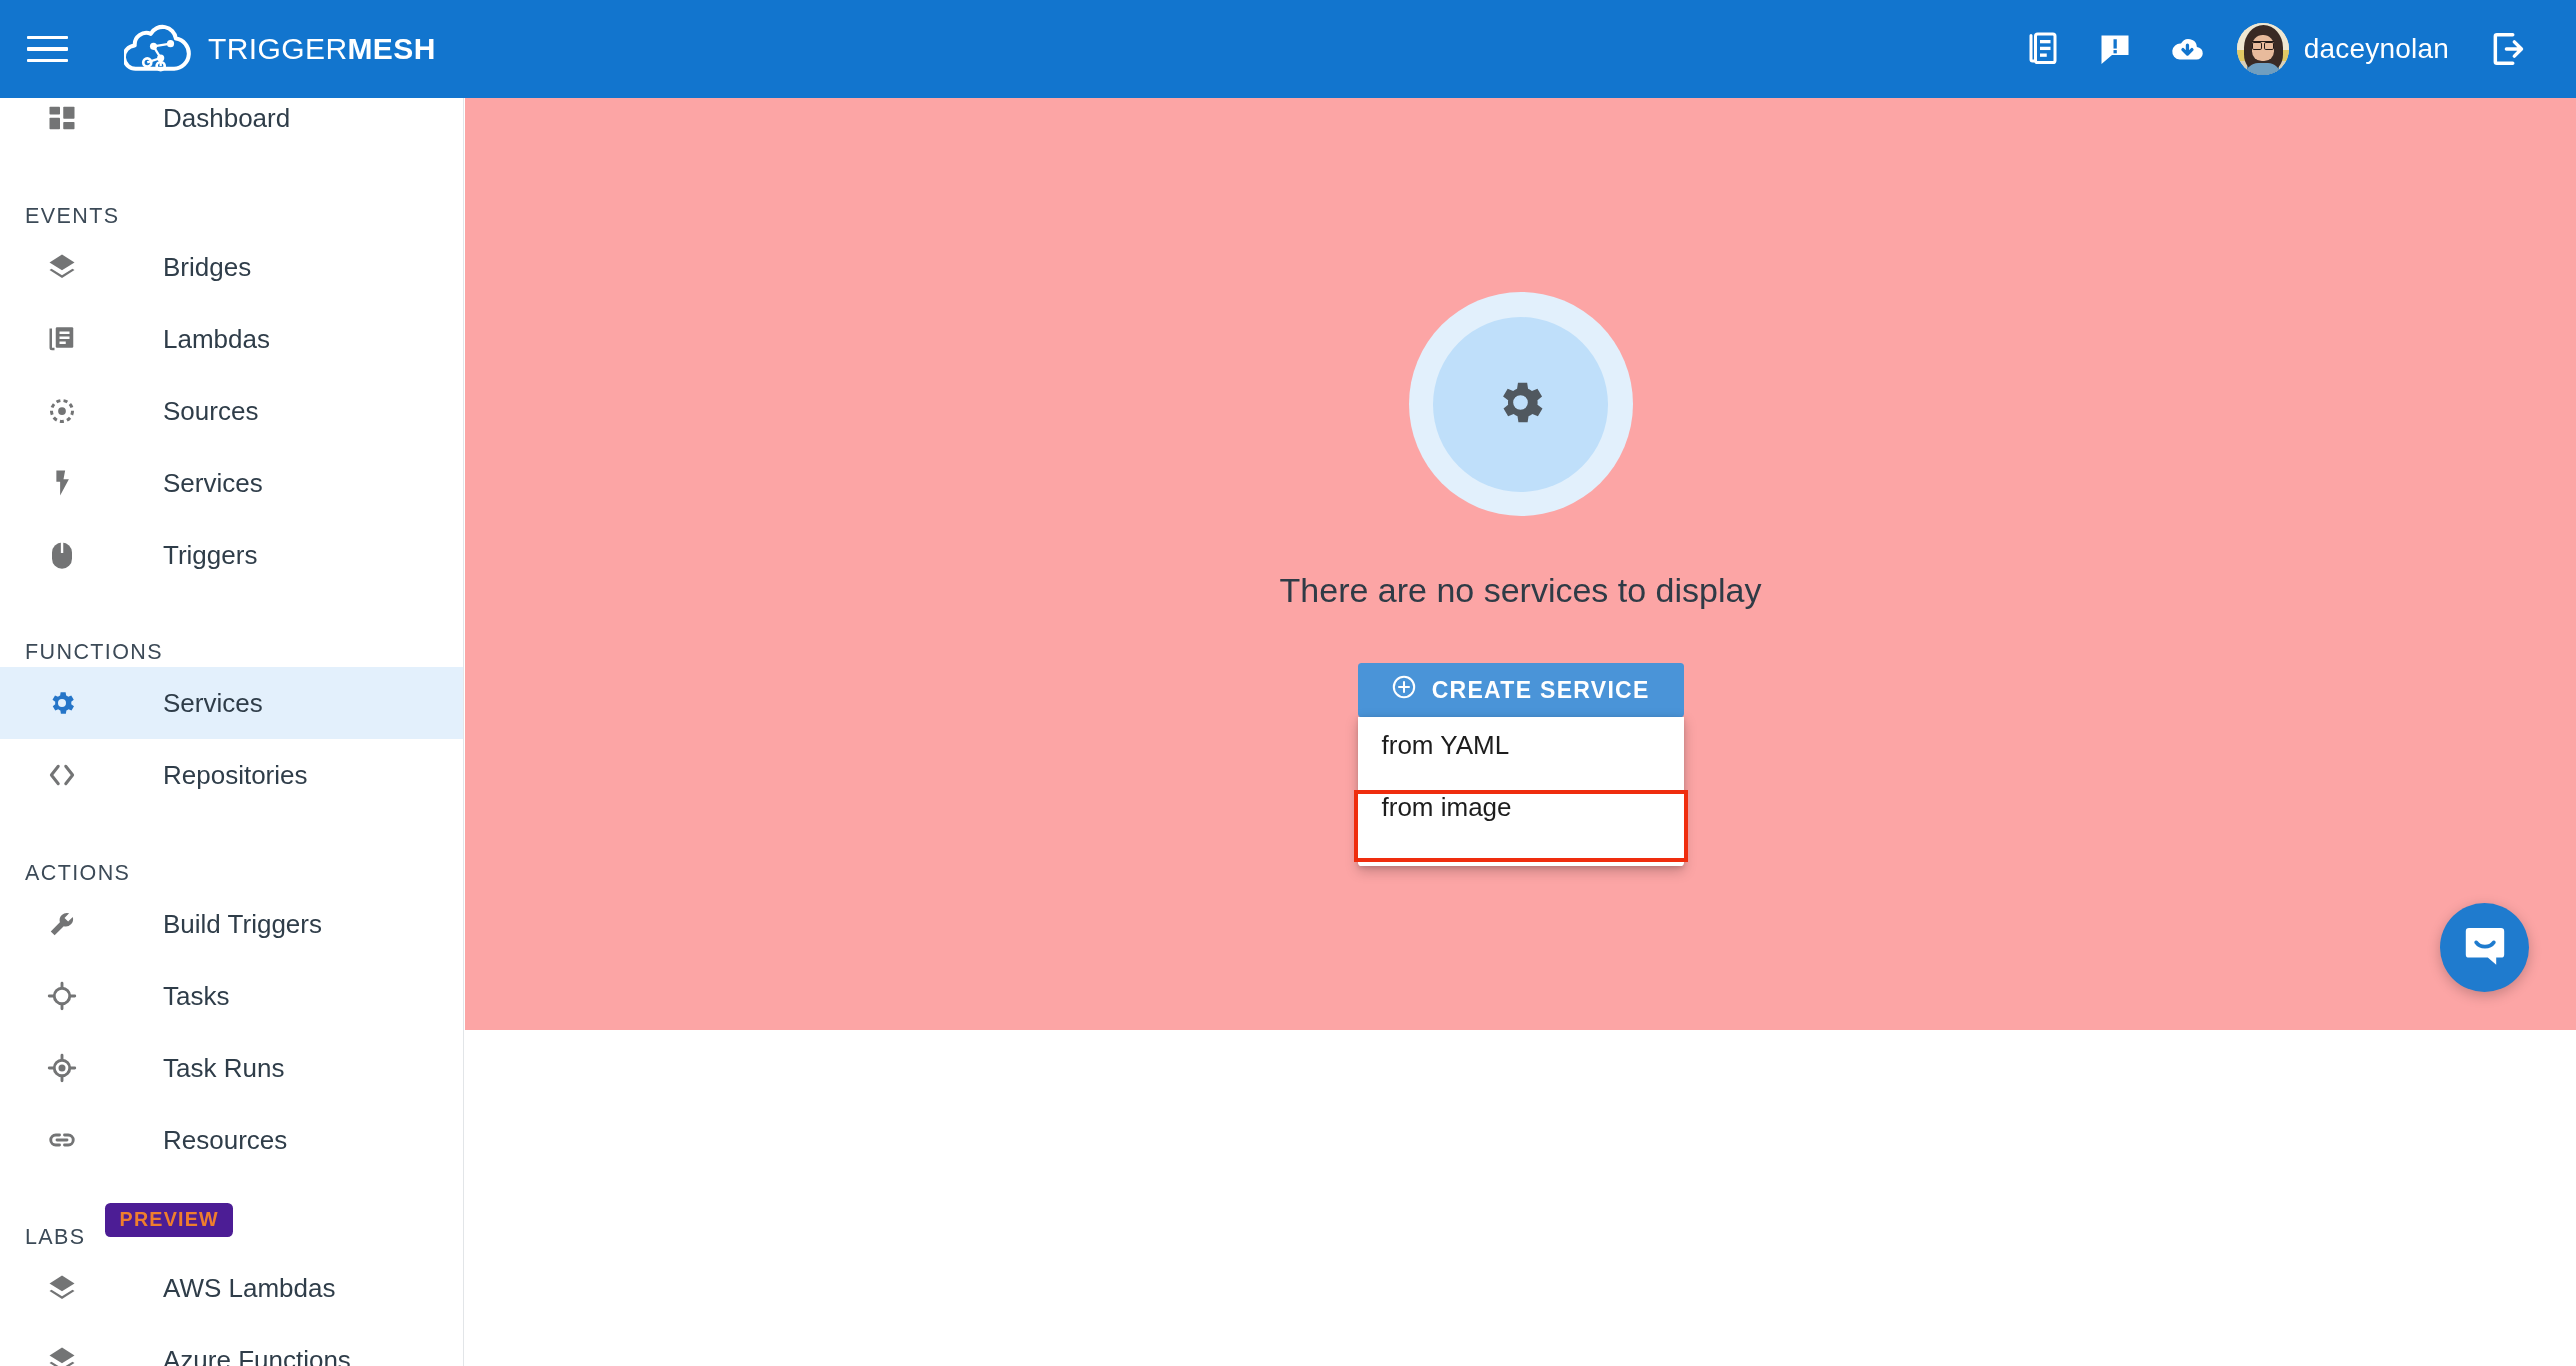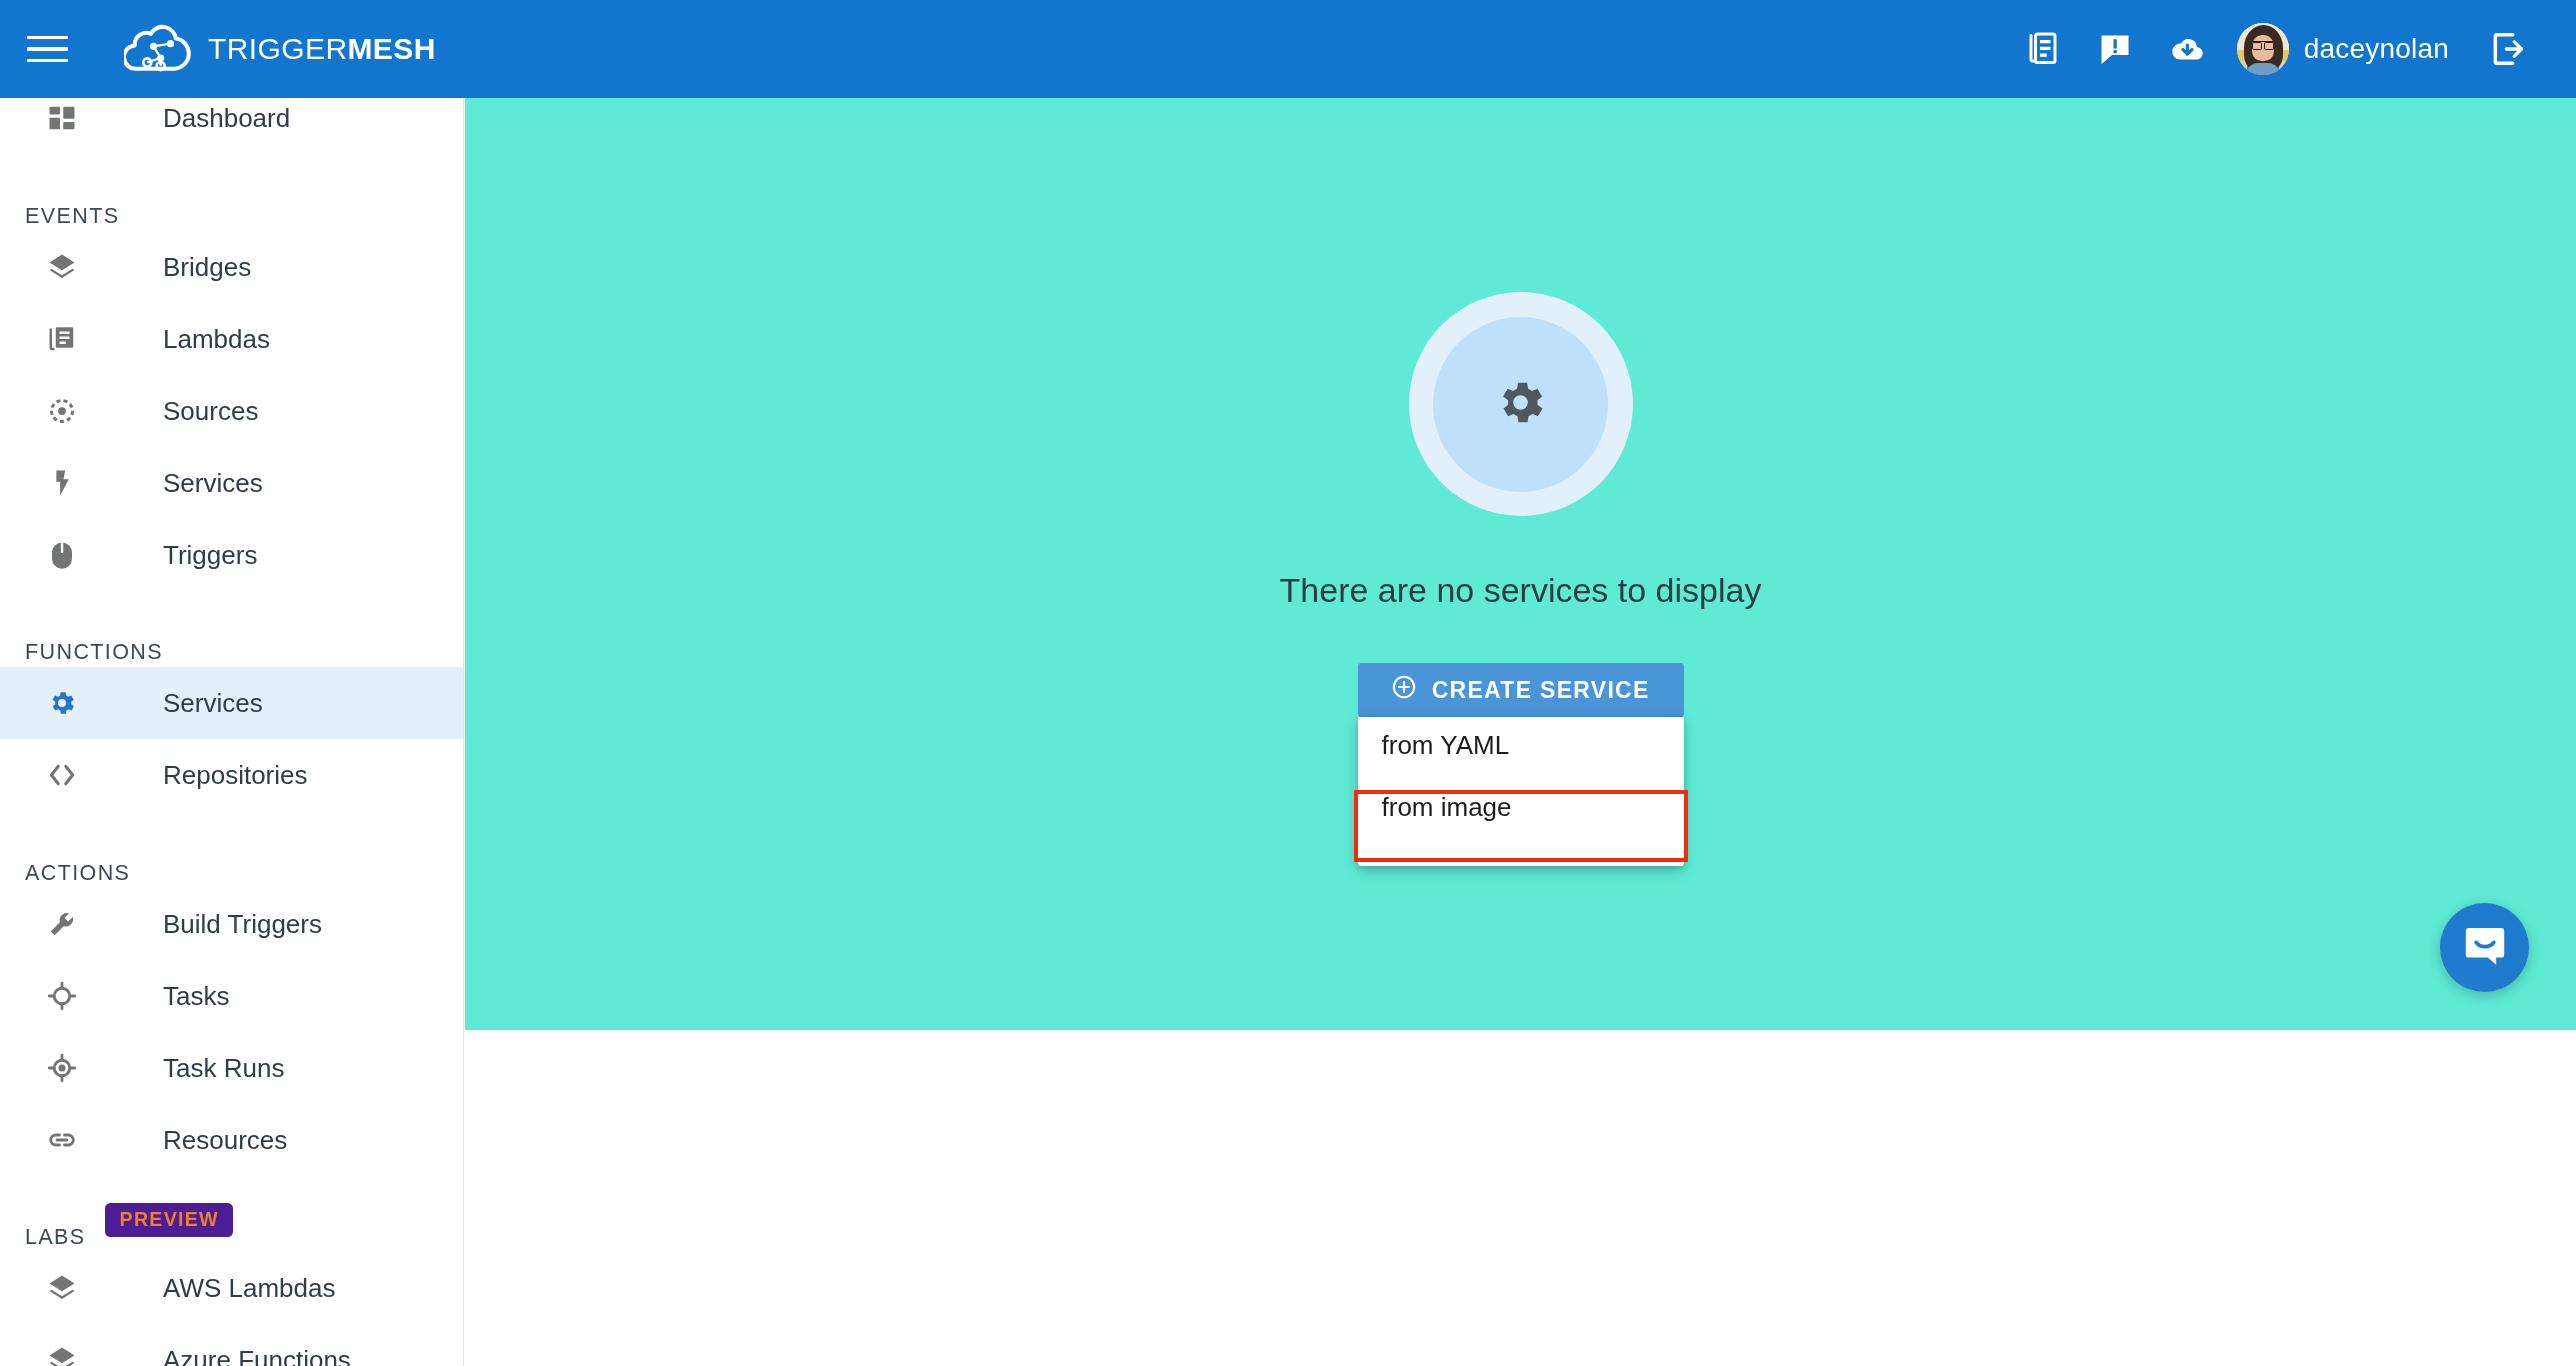--- a/index.html
+++ b/index.html
@@ -133,21 +133,21 @@
   .badge-preview {
     background: #4c1d95; color: #ef7e2d;
     font-size: 19.7px; font-weight: 700; letter-spacing: 1.2px;
     padding: 7.2px 14.3px; border-radius: 5.4px; line-height: 1;
   }
 
   
   #main {
     position: absolute; top: 82px; left: 465px;
     width: 2111px; height: 948px;
-    background: #5eead4;
+    background: #fca5a5;
     overflow: hidden;
   }
   .empty-wrap {
     position: absolute; left: 0; right: 0; top: 210px;
     display: flex; flex-direction: column; align-items: center;
   }
   .circle-outer {
     width: 224px; height: 224px; border-radius: 50%;
     background: #e2f0fc;
     display: flex; align-items: center; justify-content: center;

